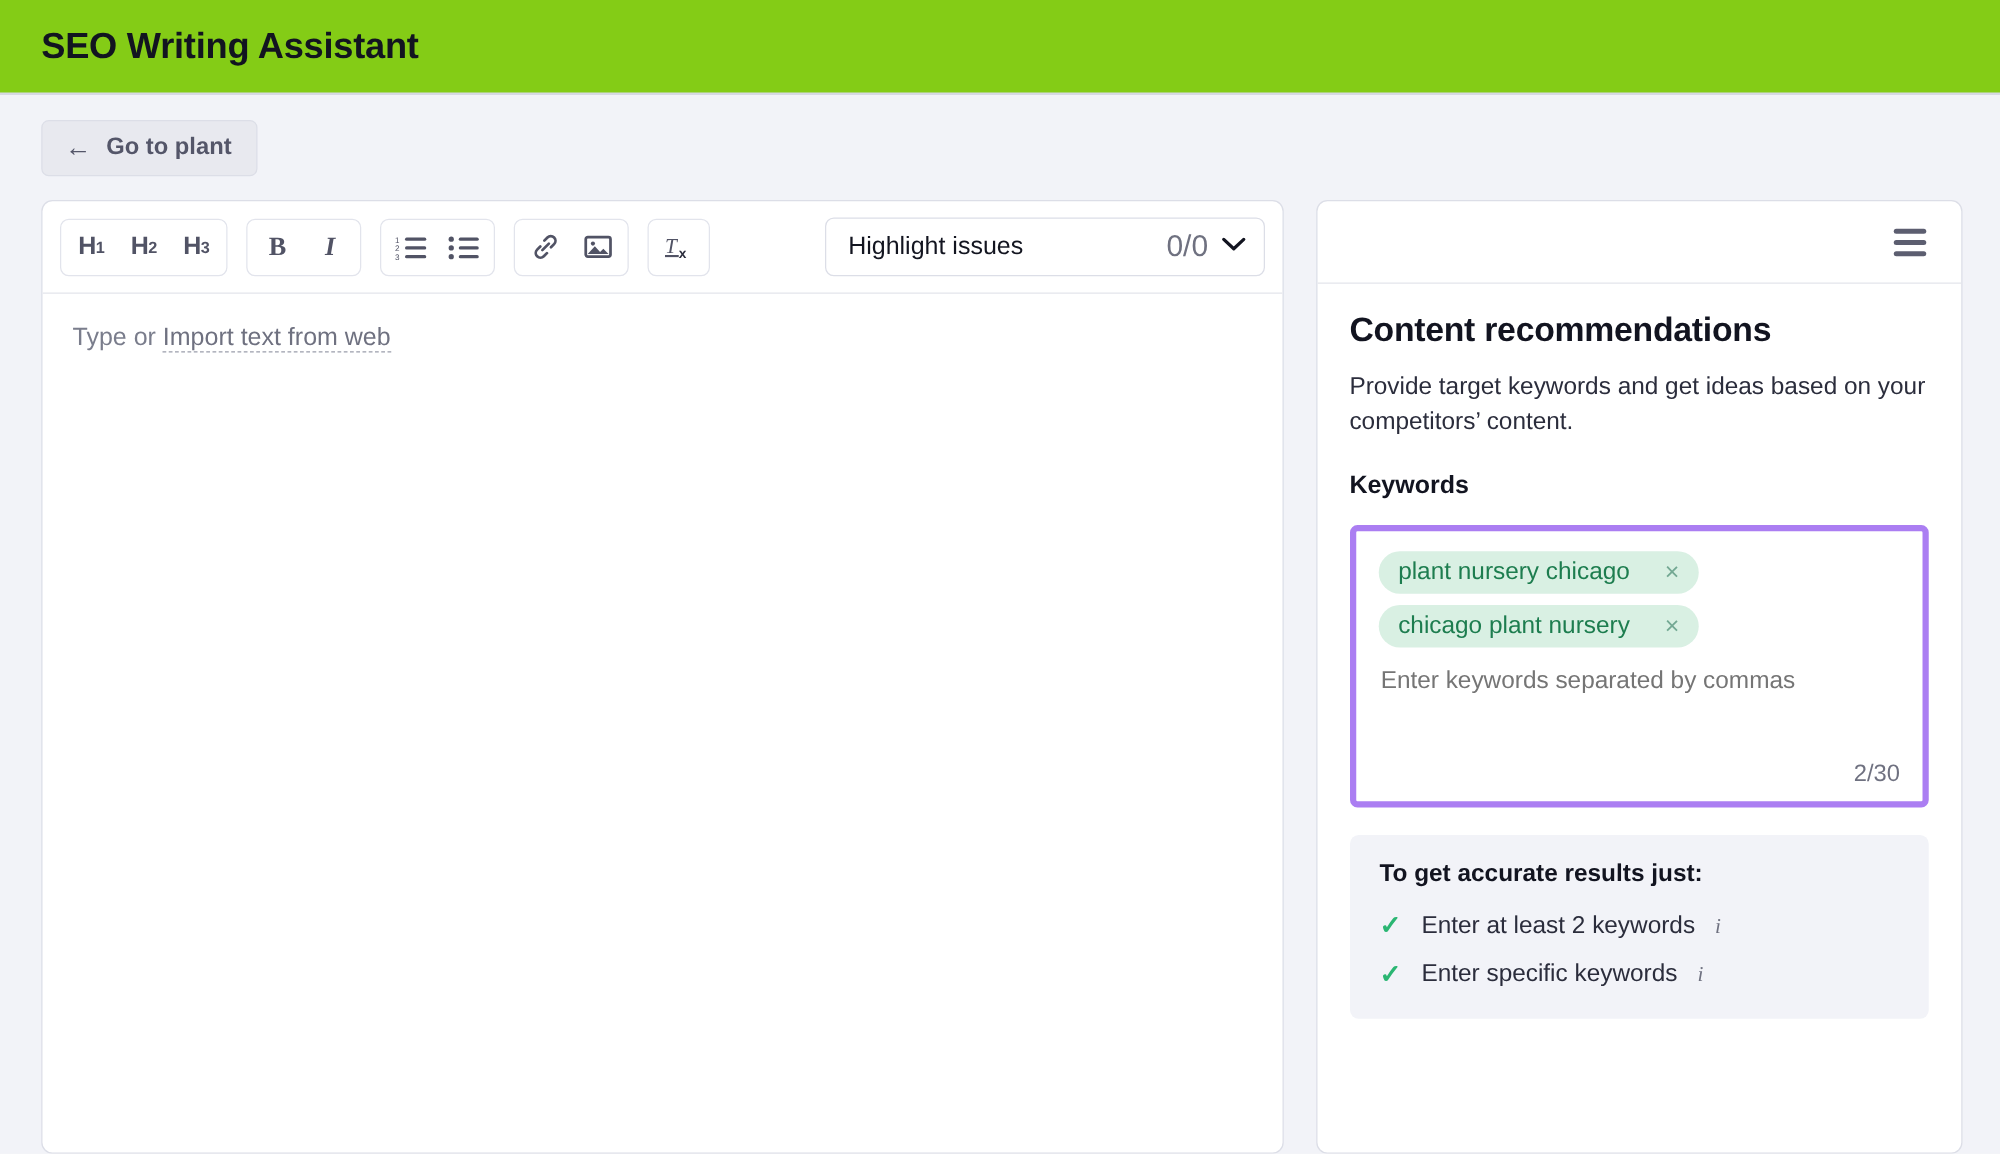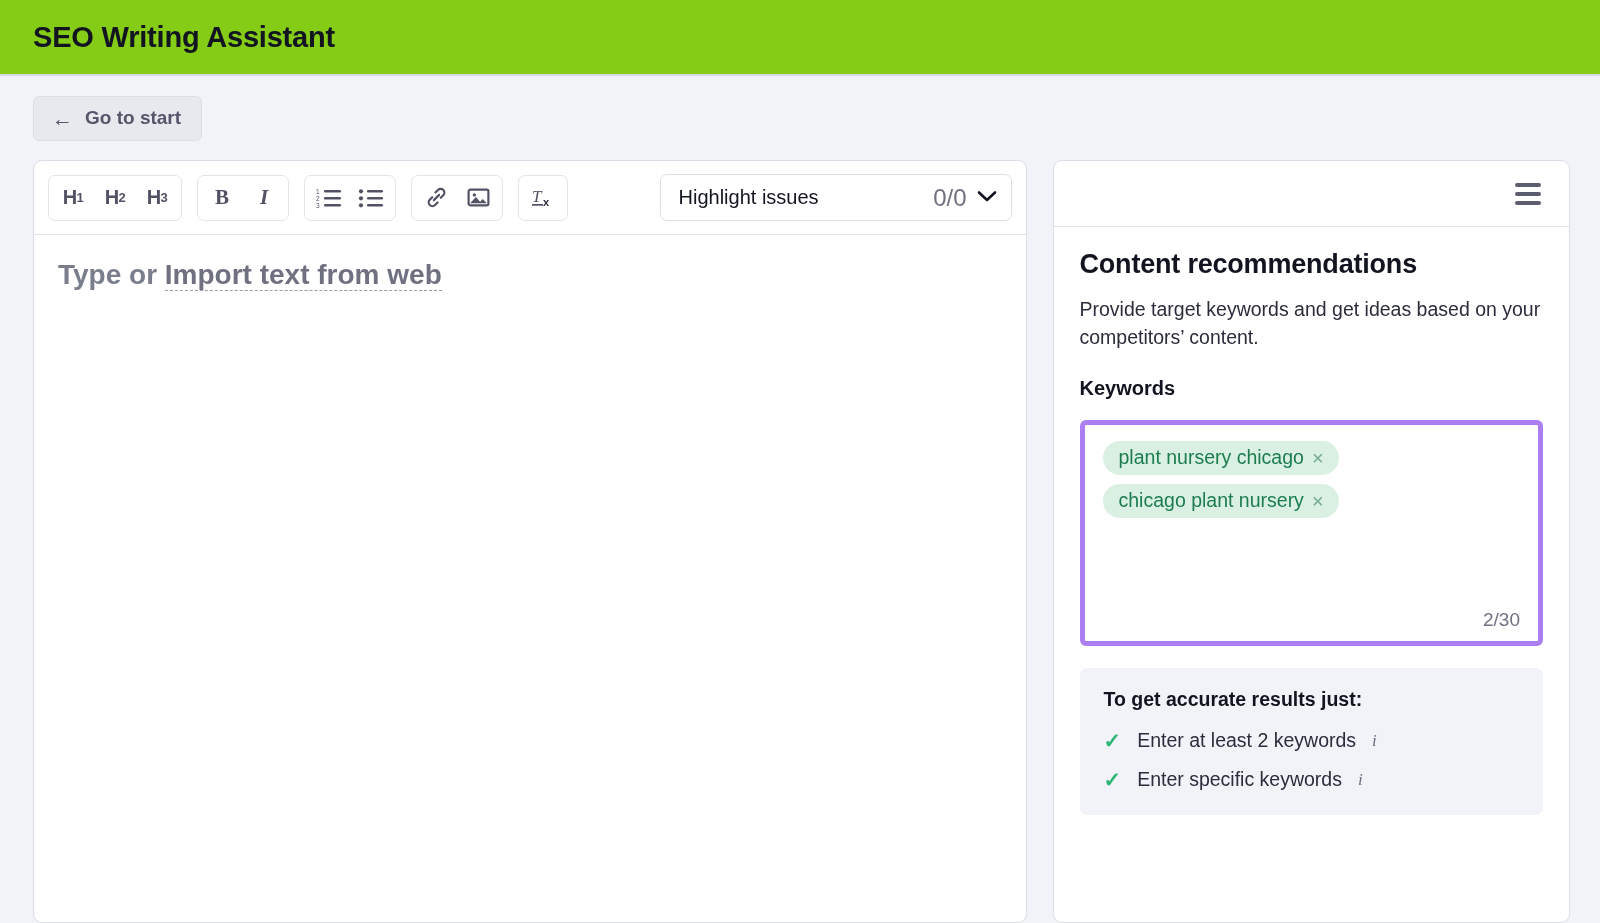--- a/index.html
+++ b/index.html
@@ -117,23 +117,22 @@
   }
   .highlight-label { font-size: 20px; color: #131520; }
   .highlight-count { margin-left: auto; font-size: 24px; color: #6f7180; }
   .chev { display: block; }
 
   .editor-body {
     flex: 1;
     padding: 24px 0 0 24px;
   }
   .placeholder {
-    font-size: 28px;
+    font-size: 20px;
     color: #7a7d8c;
-    font-weight: bold;
   }
   .placeholder .import-link {
     color: #6f7180;
     border-bottom: 1px dashed #9a9dab;
     cursor: pointer;
   }
 
   
   .rec-card {
     width: 538px;
@@ -181,21 +180,21 @@
     border-radius: 6px;
     padding: 16px 14px 10px 18px;
     min-height: 226px;
     display: flex;
     flex-direction: column;
   }
   .kw-tags { display: flex; flex-direction: column; align-items: flex-start; gap: 9px; }
   .kw-tag {
     display: inline-flex;
     align-items: center;
-    gap: 8px;
+    gap: 28px;
     background: #d9f0e3;
     color: #1d7d4f;
     border-radius: 17px;
     padding: 5px 15px 6px 16px;
     font-size: 19.5px;
     cursor: default;
   }
   .kw-x { color: #73a893; font-size: 20px; line-height: 1; cursor: pointer; }
   .kw-input {
     margin-top: 14px;
@@ -247,21 +246,21 @@
 </head>
 <body>
 
 <div class="page-header">
   <div class="page-title">SEO Writing Assistant</div>
 </div>
 
 <div class="subbar">
   <div class="goto-start-btn">
     <span class="arrow">←</span>
-    <span>Go to start</span>
+    <span>Go to plant</span>
   </div>
 </div>
 
 <div class="main">
 
   <div class="editor-card">
 
     <div class="editor-toolbar">
 
       <div class="tool-group">
@@ -371,20 +370,21 @@
         <div class="kw-tags">
           <span class="kw-tag">
             <span>plant nursery chicago</span>
             <span class="kw-x">×</span>
           </span>
           <span class="kw-tag">
             <span>chicago plant nursery</span>
             <span class="kw-x">×</span>
           </span>
         </div>
+        <input class="kw-input" placeholder="Enter keywords separated by commas" style="">
         <div class="kw-counter">2/30</div>
       </div>
 
       <div class="tips-box">
         <div class="tips-title">To get accurate results just:</div>
         <div class="tip-row">
           <span class="tip-check">✓</span>
           <span class="tip-text">Enter at least 2 keywords</span>
           <span class="tip-info">i</span>
         </div>

